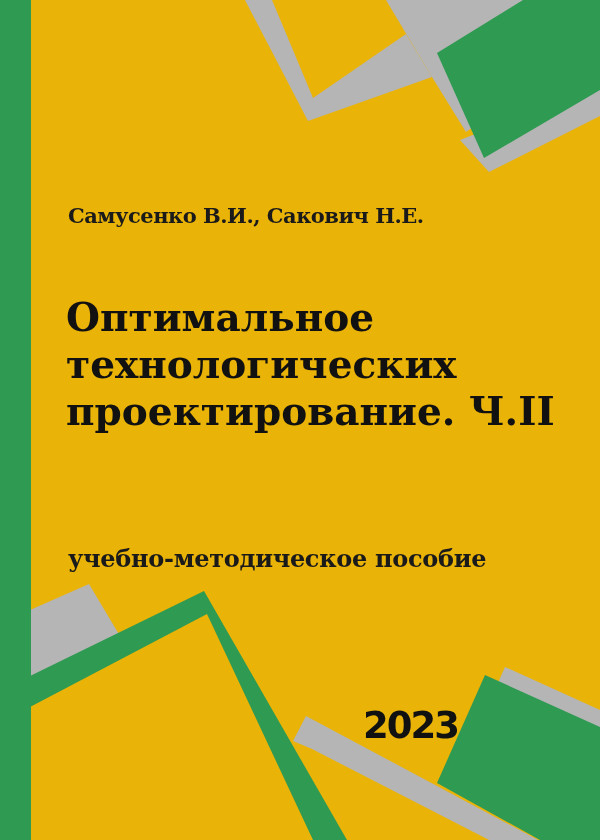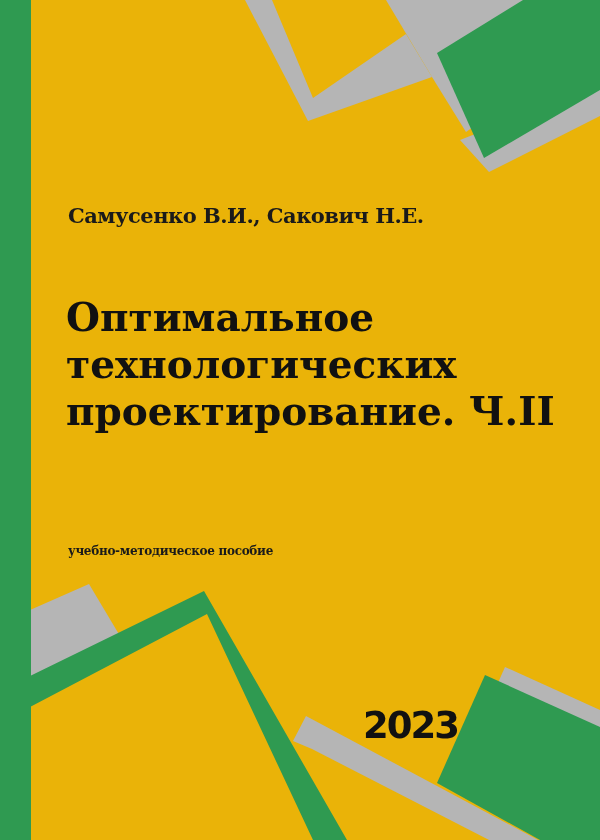--- a/index.html
+++ b/index.html
@@ -17,21 +17,21 @@
     color:#1a1a1a;white-space:nowrap;
   }
   .title{
     position:absolute;left:66px;top:294px;width:480px;
     font-size:39px;line-height:47px;font-weight:bold;
     color:#111111;
   }
   .title .line{white-space:nowrap;}
   .subtitle{
     position:absolute;left:68px;top:544px;
-    font-size:12px;font-weight:bold;letter-spacing:-0.3px;
+    font-size:24px;font-weight:bold;letter-spacing:-0.3px;
     color:#1a1a1a;white-space:nowrap;
   }
   .year{
     position:absolute;left:363px;top:704px;
     font-family:"DejaVu Sans", sans-serif;
     font-size:37px;font-weight:bold;letter-spacing:-2px;
     color:#111111;white-space:nowrap;
   }
 </style>
 </head>

